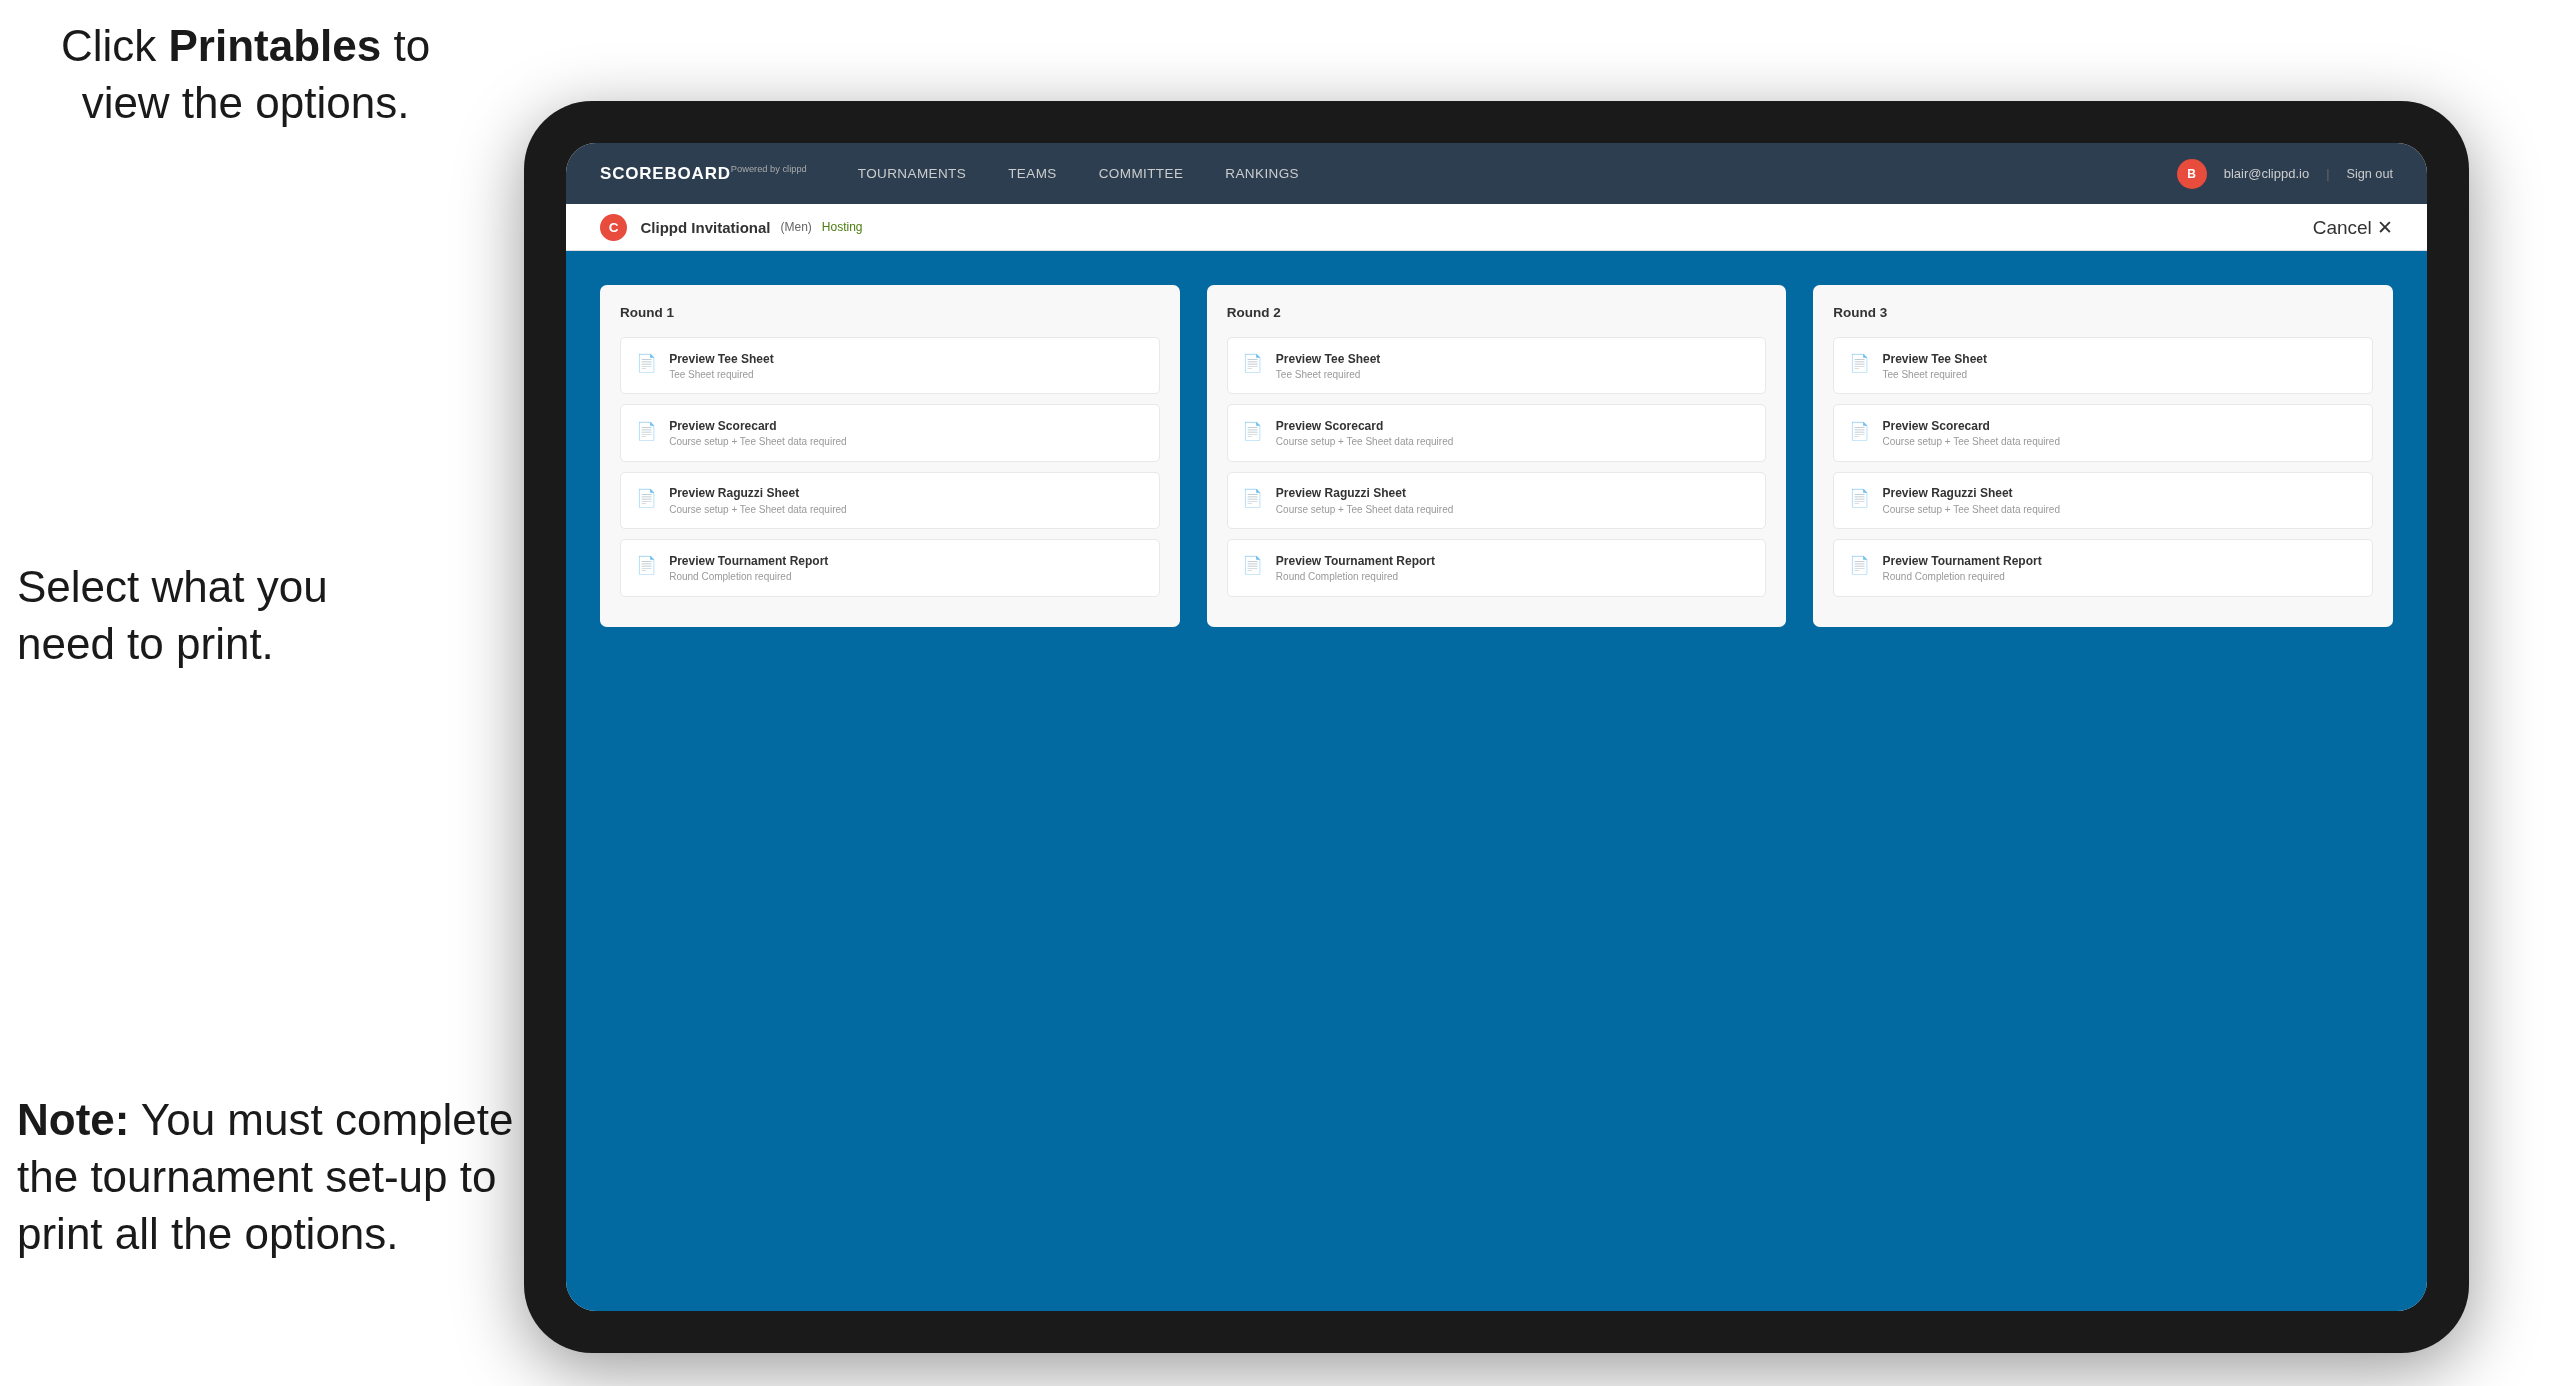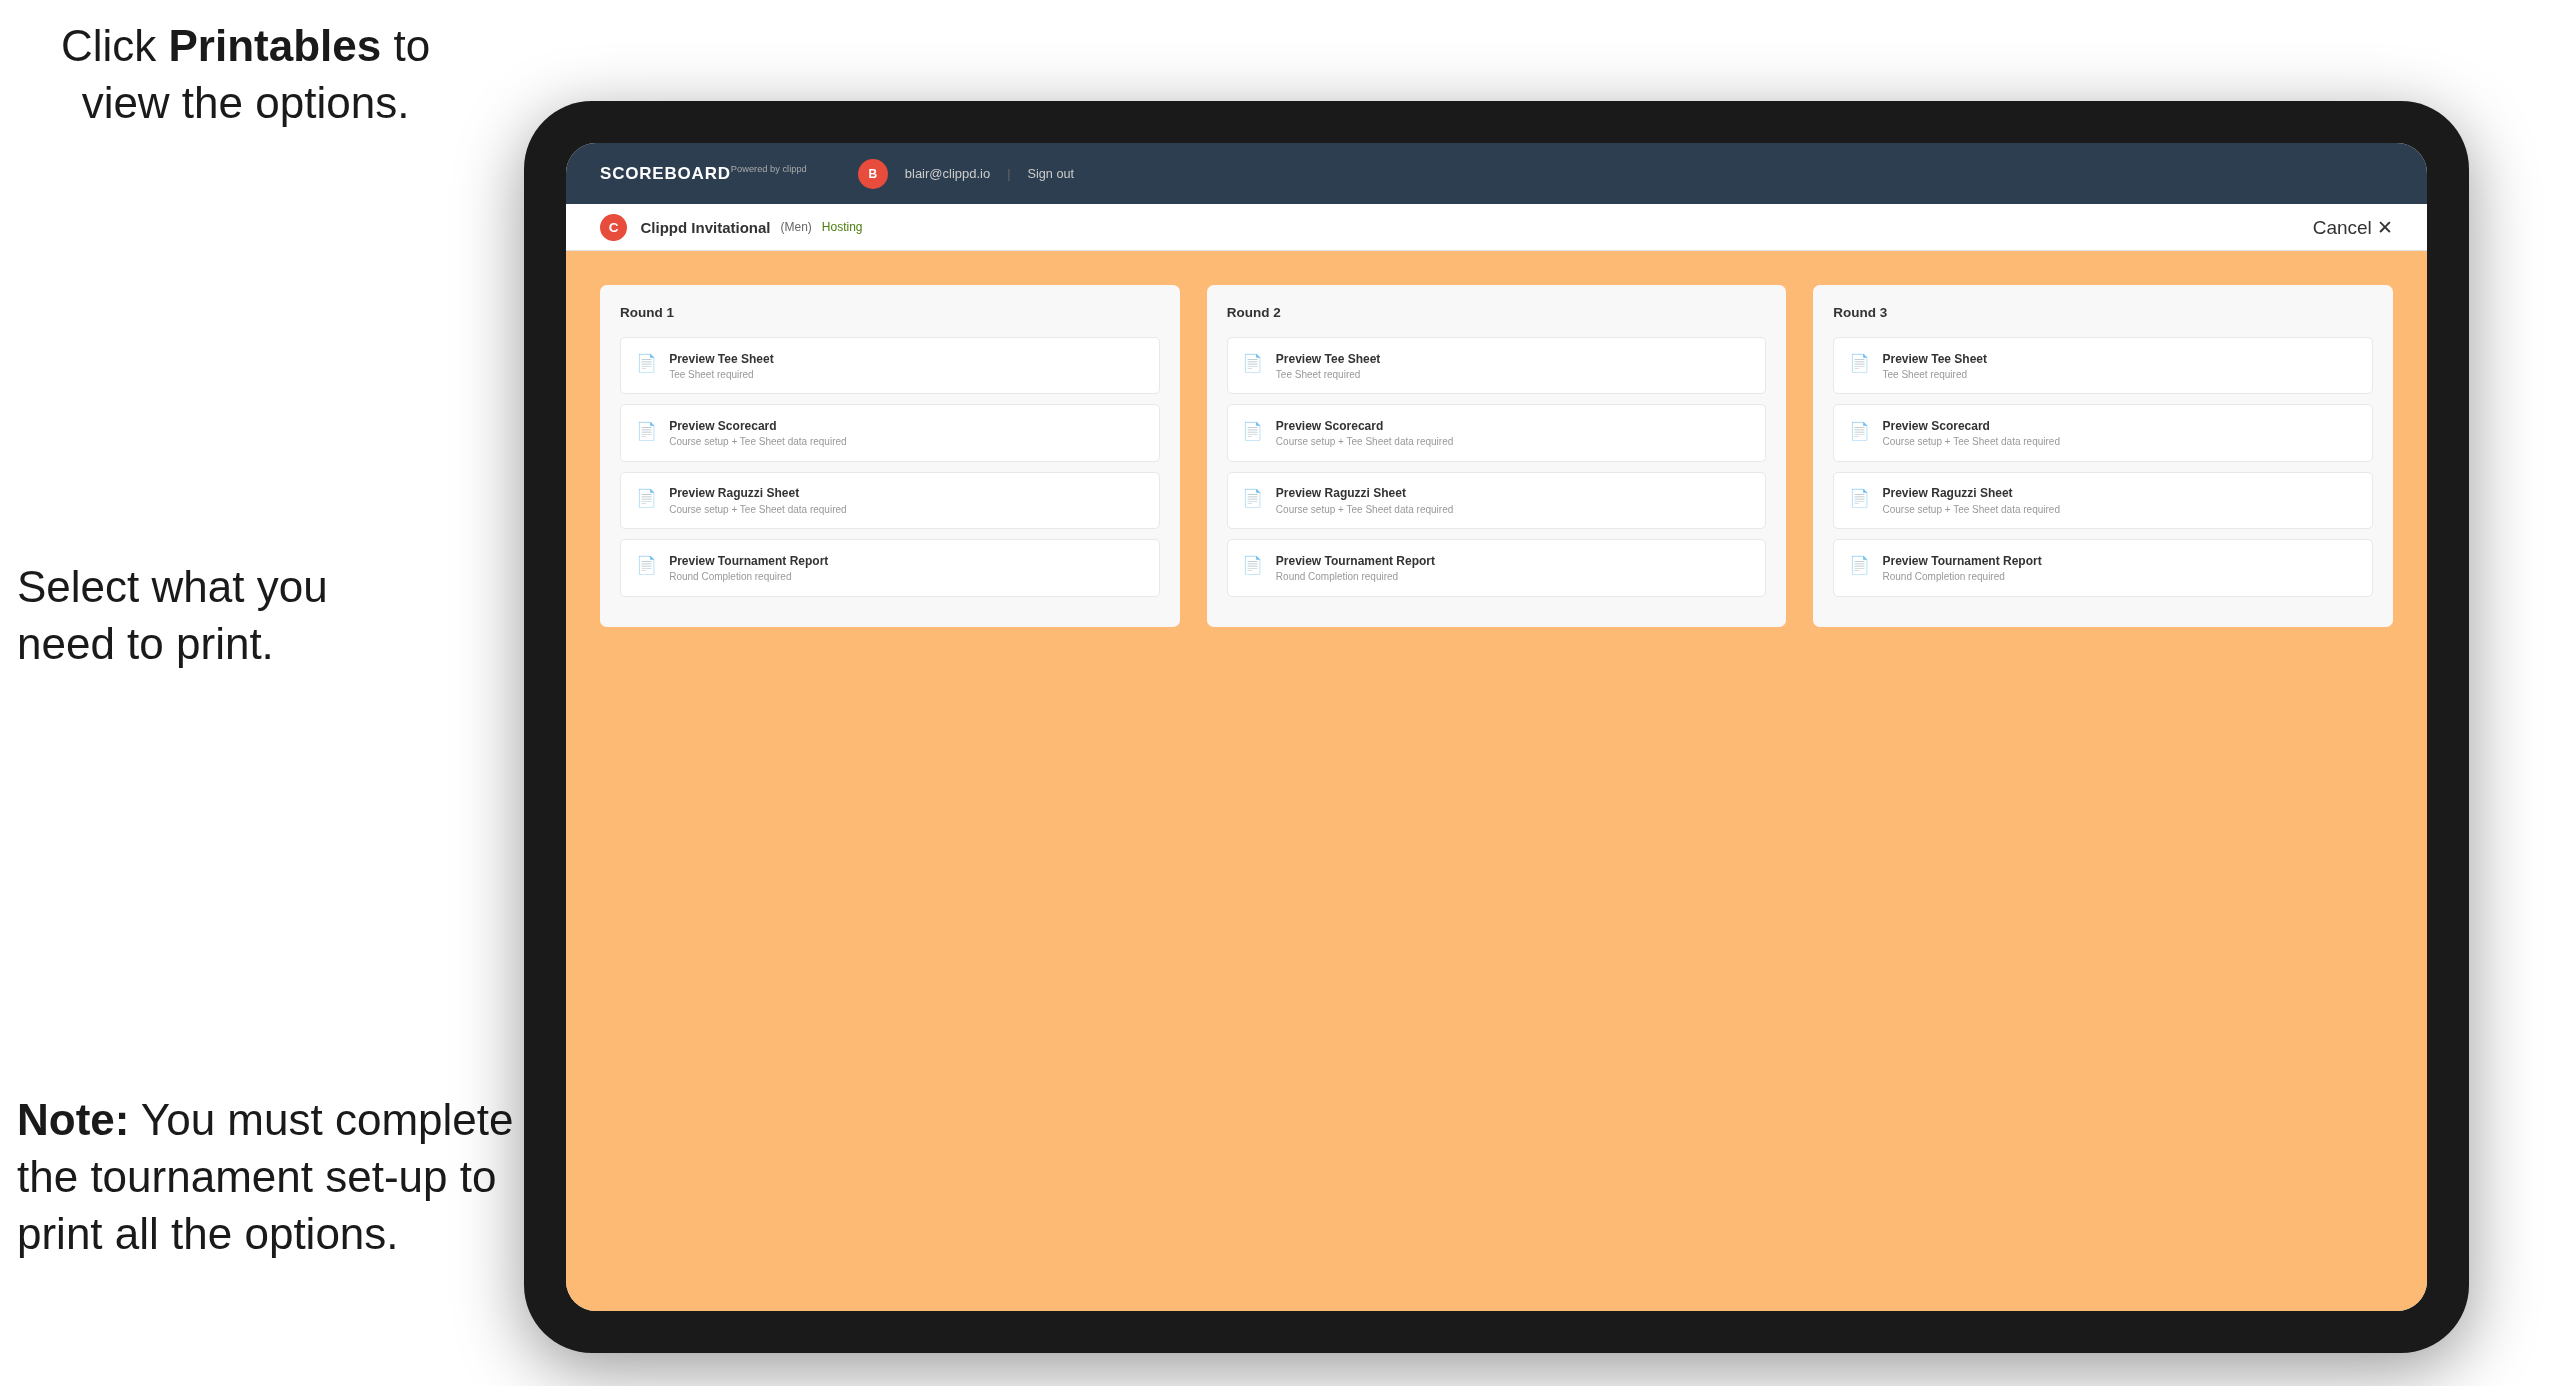--- a/index.html
+++ b/index.html
@@ -201,21 +201,21 @@
     }
     .tab-item.active {
       color: #ffffff;
       background: rgba(255,255,255,0.15);
       border-radius: 3.4px 3.4px 0 0;
     }
 
     
     .content-area {
       flex: 1;
-      background: #fdba74;
+      background: #0369a1;
       padding: 34px;
       overflow: auto;
     }
 
     .rounds-container {
       display: flex;
       gap: 27px;
     }
 
     .round-column {
@@ -306,20 +306,26 @@
   <polygon points="240,60 210,42 210,78" fill="#e8315a"></polygon>
 </svg>
 
 <div class="tablet">
   <div class="tablet-screen">
 
     <div class="app-header">
       <div class="scoreboard-brand">
         <span class="brand-title">SCOREBOARD</span>
         <span class="brand-sub">Powered by clippd</span>
+      </div>
+      <div class="nav-links">
+        <span class="nav-link">TOURNAMENTS</span>
+        <span class="nav-link">TEAMS</span>
+        <span class="nav-link">COMMITTEE</span>
+        <span class="nav-link">RANKINGS</span>
       </div>
       <div class="header-right">
         <div class="user-avatar">B</div>
         <span class="header-user-text">blair@clippd.io</span>
         <span class="header-divider">|</span>
         <span class="sign-out">Sign out</span>
       </div>
     </div>
 
     <div class="tournament-header">

